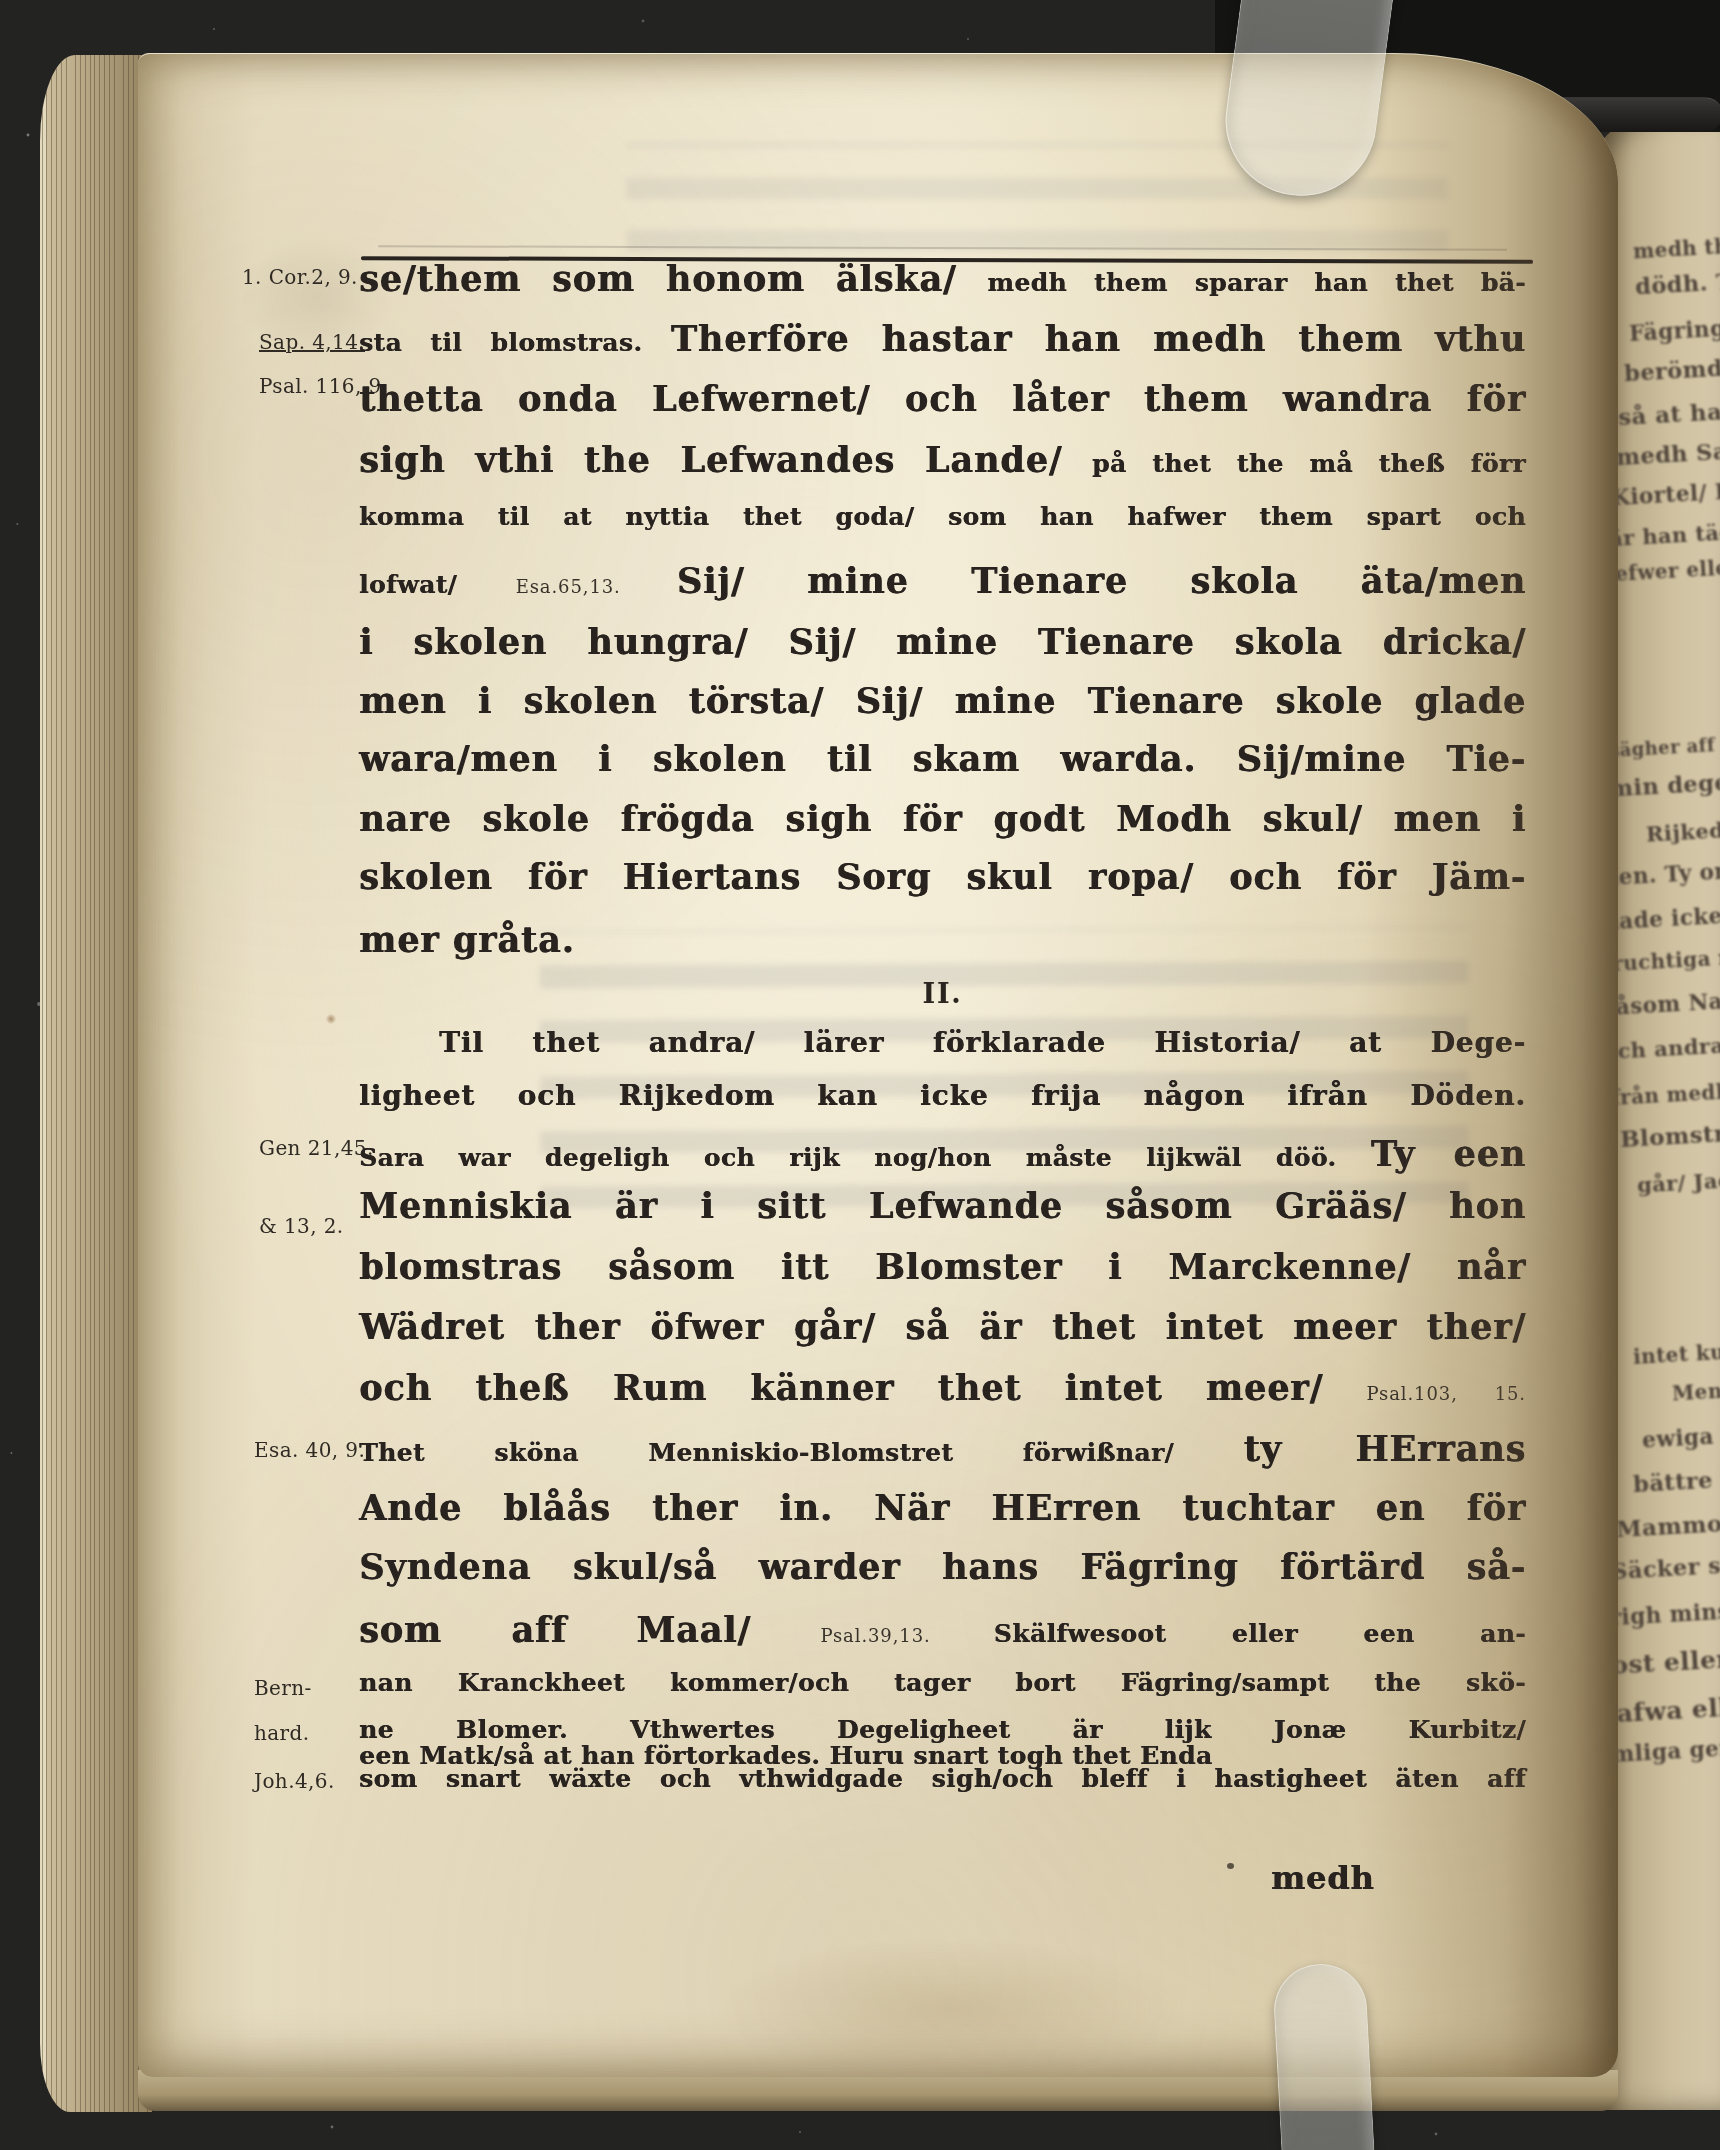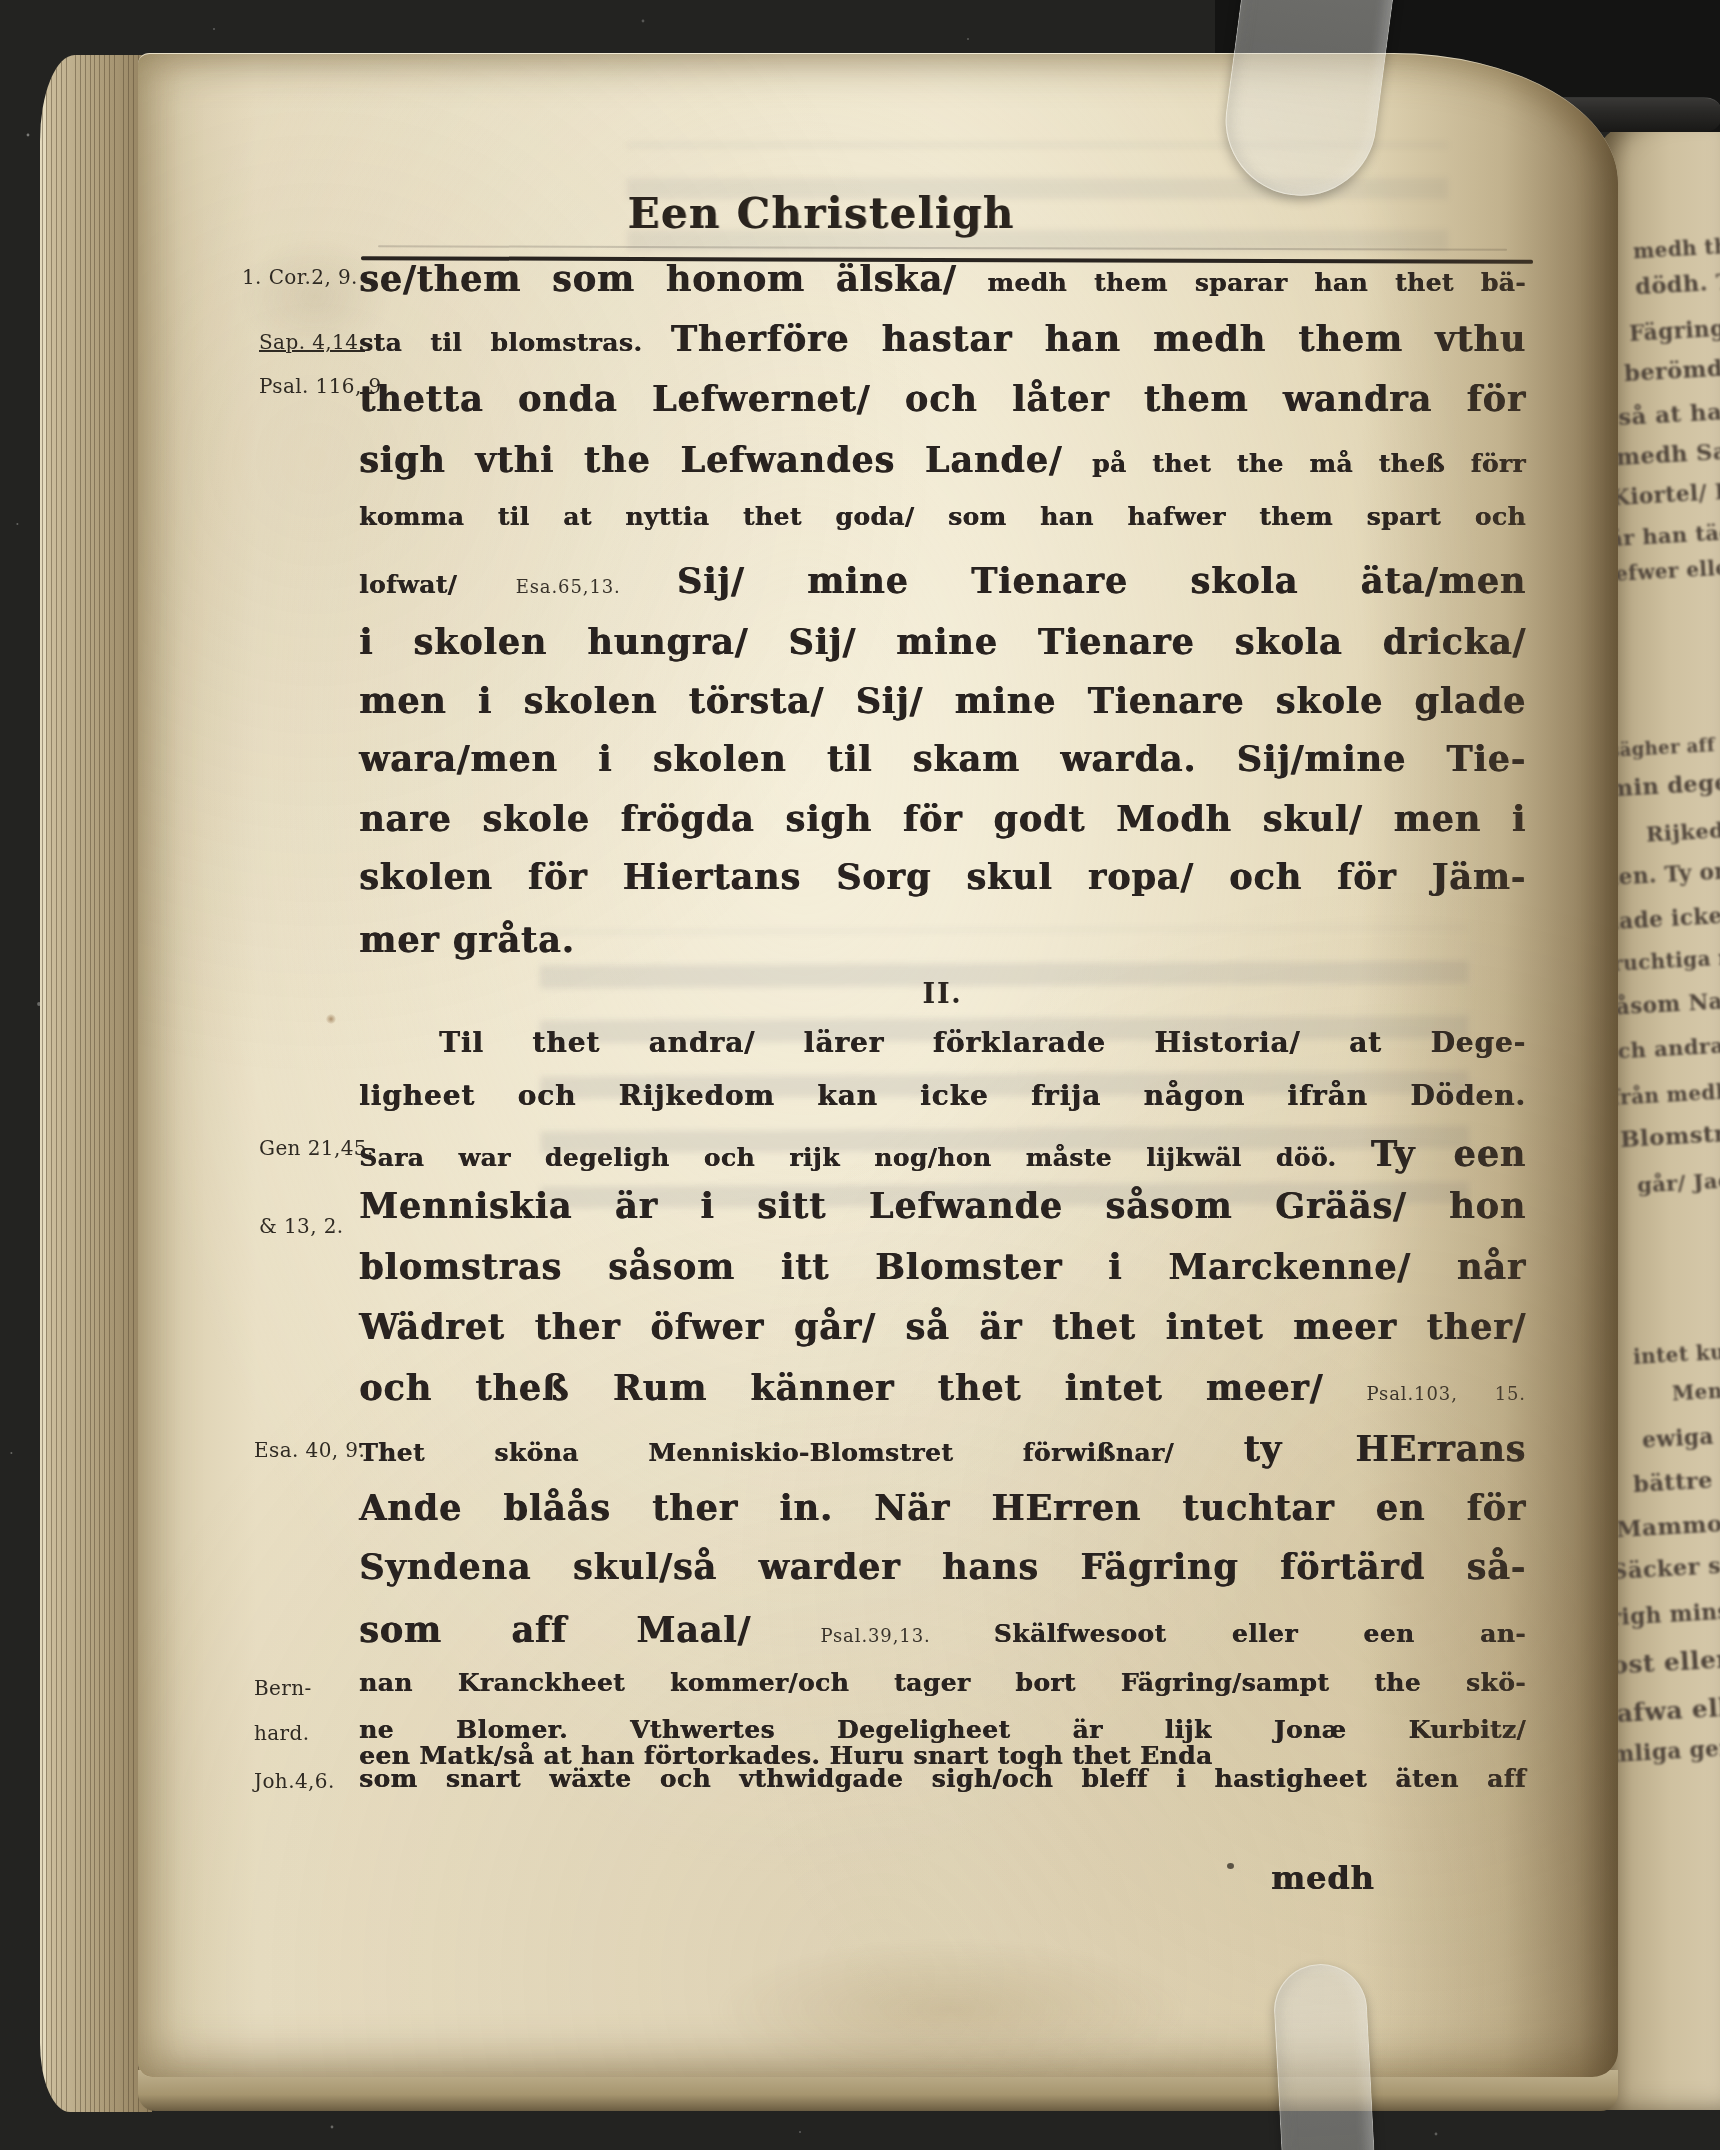--- a/index.html
+++ b/index.html
@@ -151,21 +151,20 @@
   <div class="stain-topleft"></div>
   <div class="stain-bottom"></div>
   <div class="stain-dot"></div>
   <div class="speck"></div>
 </div>
 
 <div class="ghost ghost-a"></div>
 <div class="ghost ghost-b"></div>
 
 <div class="content">
-  <div class="running-header">Een Christeligh</div>
   <div class="rule"></div>
   <div id="margin-notes">
       <div class="mnote" style="left: 242px; top: 265px;">1. Cor.2, 9.</div>
       <div class="mnote" style="left: 259px; top: 330px; text-decoration: underline;">Sap. 4,14.</div>
       <div class="mnote" style="left: 259px; top: 374px;">Psal. 116, 9.</div>
       <div class="mnote" style="left: 259px; top: 1136px;">Gen 21,45.</div>
       <div class="mnote" style="left: 259px; top: 1176px; margin-top: 38px;">&amp; 13, 2.</div>
       <div class="mnote" style="left: 254px; top: 1438px;">Esa. 40, 9.</div>
       <div class="mnote" style="left: 254px; top: 1676px;">Bern-</div>
       <div class="mnote" style="left: 254px; top: 1721px;">hard.</div>

